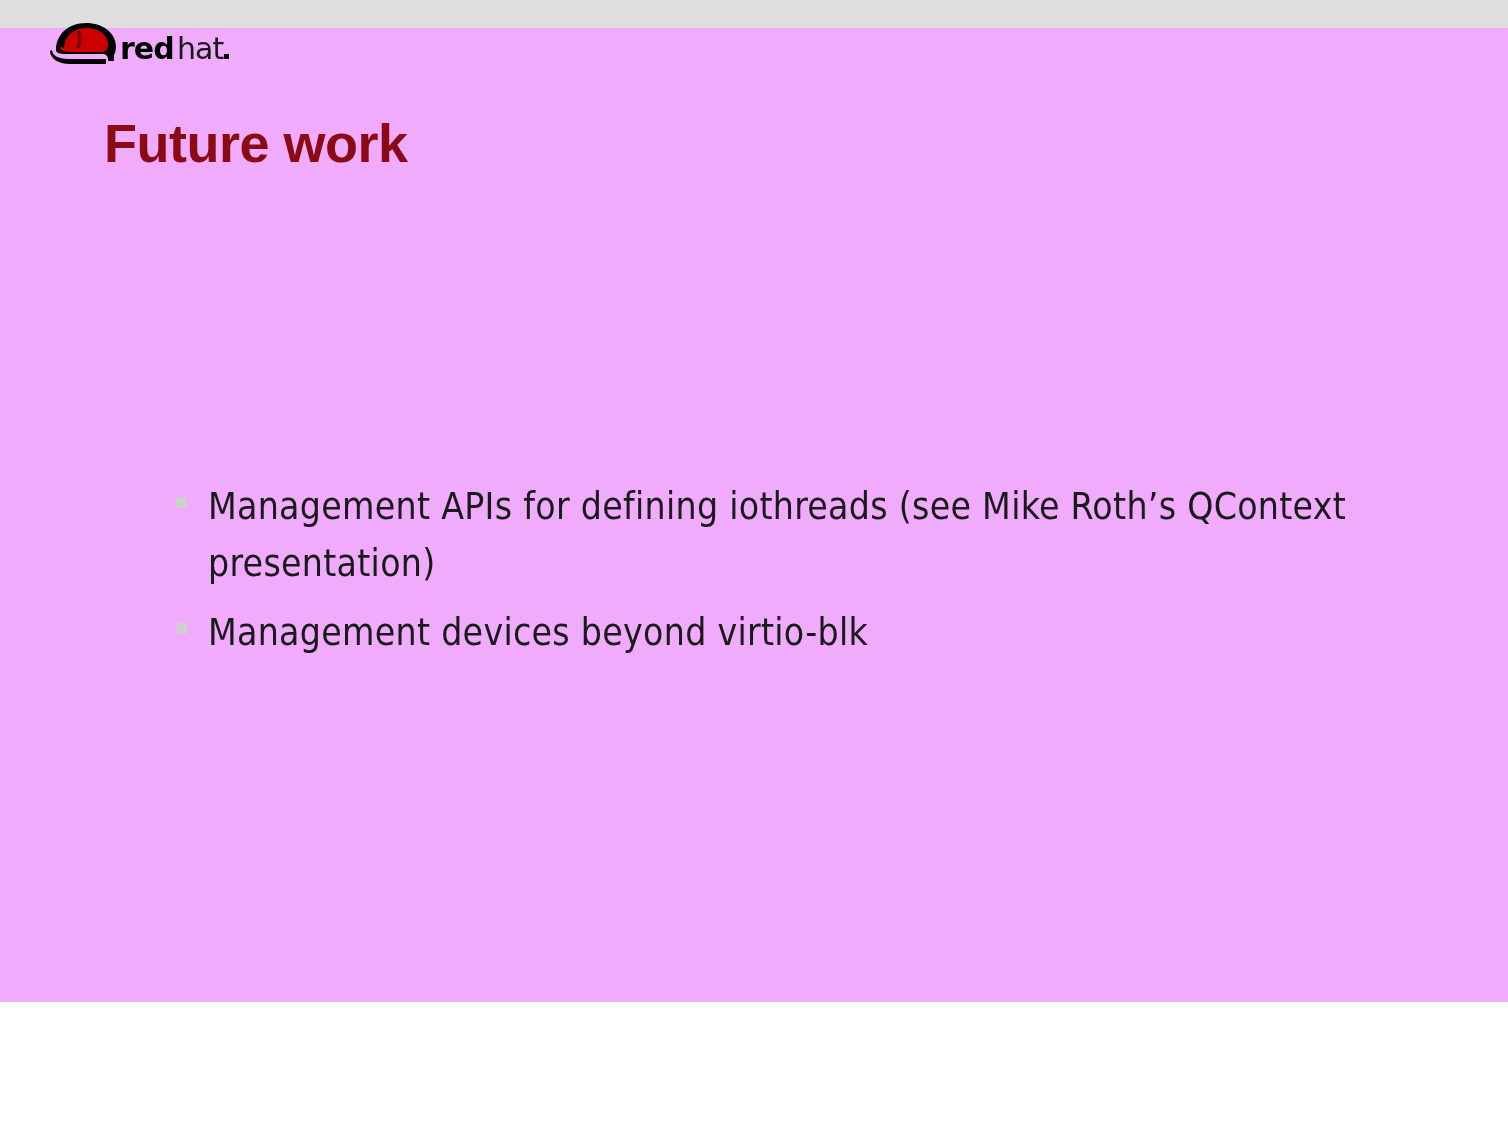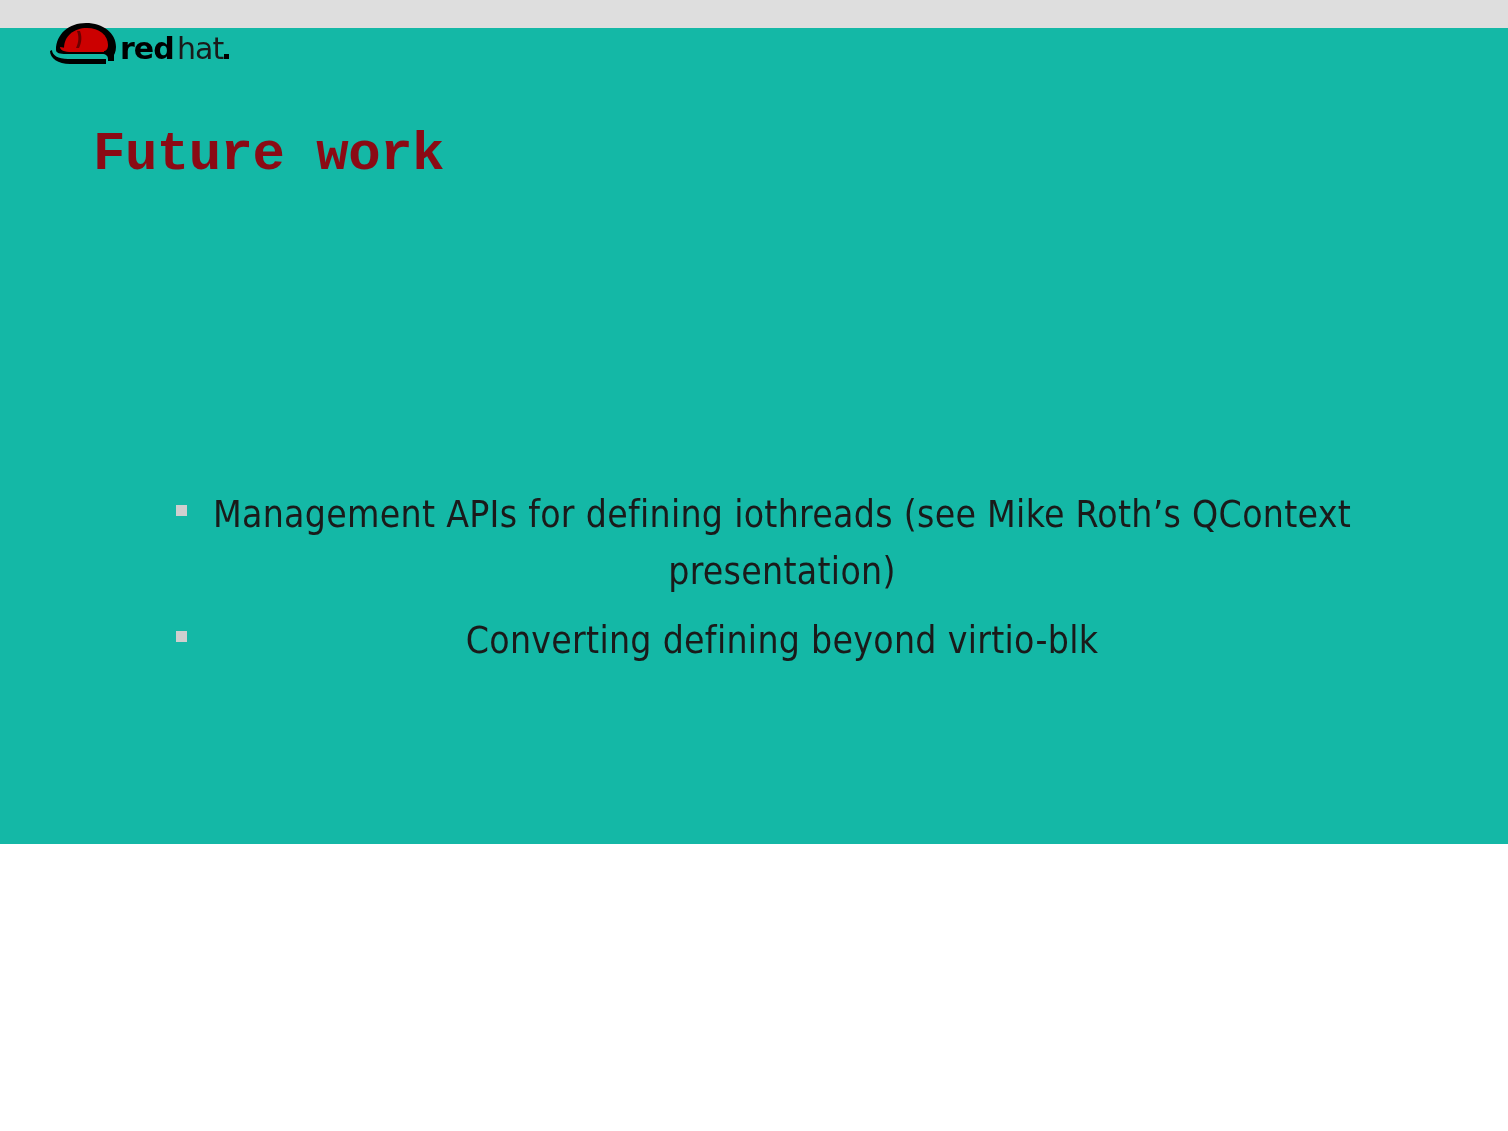--- a/index.html
+++ b/index.html
@@ -3,25 +3,24 @@
 <meta charset="utf-8">
 <style>
   html, body {
     margin: 0;
     padding: 0;
     background: #ffffff;
   }
   #slide {
     position: relative;
     width: 1508px;
-    height: 844px;
-    background: #14b8a6;
+    height: 1002px;
+    background: #f0abfc;
     overflow: hidden;
     font-family: "DejaVu Sans", sans-serif;
-    text-align: center;
   }
 
   
   #top-band {
     position: absolute;
     left: 0;
     top: 0;
     width: 1508px;
     height: 28px;
     background: #dedede;
@@ -33,44 +32,42 @@
     left: 46px;
     top: 14px;
     width: 200px;
     height: 54px;
   }
   #logo svg { display: block; }
 
   
   #title {
     position: absolute;
-    left: 93px;
+    left: 104px;
     top: 116px;
-    font-family: Liberation Mono, monospace;
+    font-family: Liberation Sans, sans-serif;
     font-size: 54px;
     font-weight: bold;
     color: #8b0a14;
     letter-spacing: -0.5px;
     line-height: 1;
     white-space: nowrap;
-    margin-top: 12px;
   }
 
   
   #bullets {
     position: absolute;
     left: 176px;
     top: 478px;
     width: 1180px;
   }
   .bullet-row {
     position: relative;
     padding-left: 32px;
     margin-bottom: 12px;
-    margin-top: 8px;
   }
   .bullet-marker {
     position: absolute;
     left: 0;
     top: 19px;
     width: 11px;
     height: 11px;
     background: #cfcfcf;
   }
   .bullet-text {
@@ -118,18 +115,18 @@
   <div id="bullets">
 
     <div class="bullet-row wrap">
       <span class="bullet-marker"></span>
       <span class="bullet-text">Management APIs for defining iothreads (see Mike Roth’s QContext presentation)</span>
     </div>
 
 
     <div class="bullet-row">
       <span class="bullet-marker"></span>
-      <span class="bullet-text">Converting defining beyond virtio-blk</span>
+      <span class="bullet-text">Management devices beyond virtio-blk</span>
     </div>
 
   </div>
 
 </div>
 
 </body></html>

